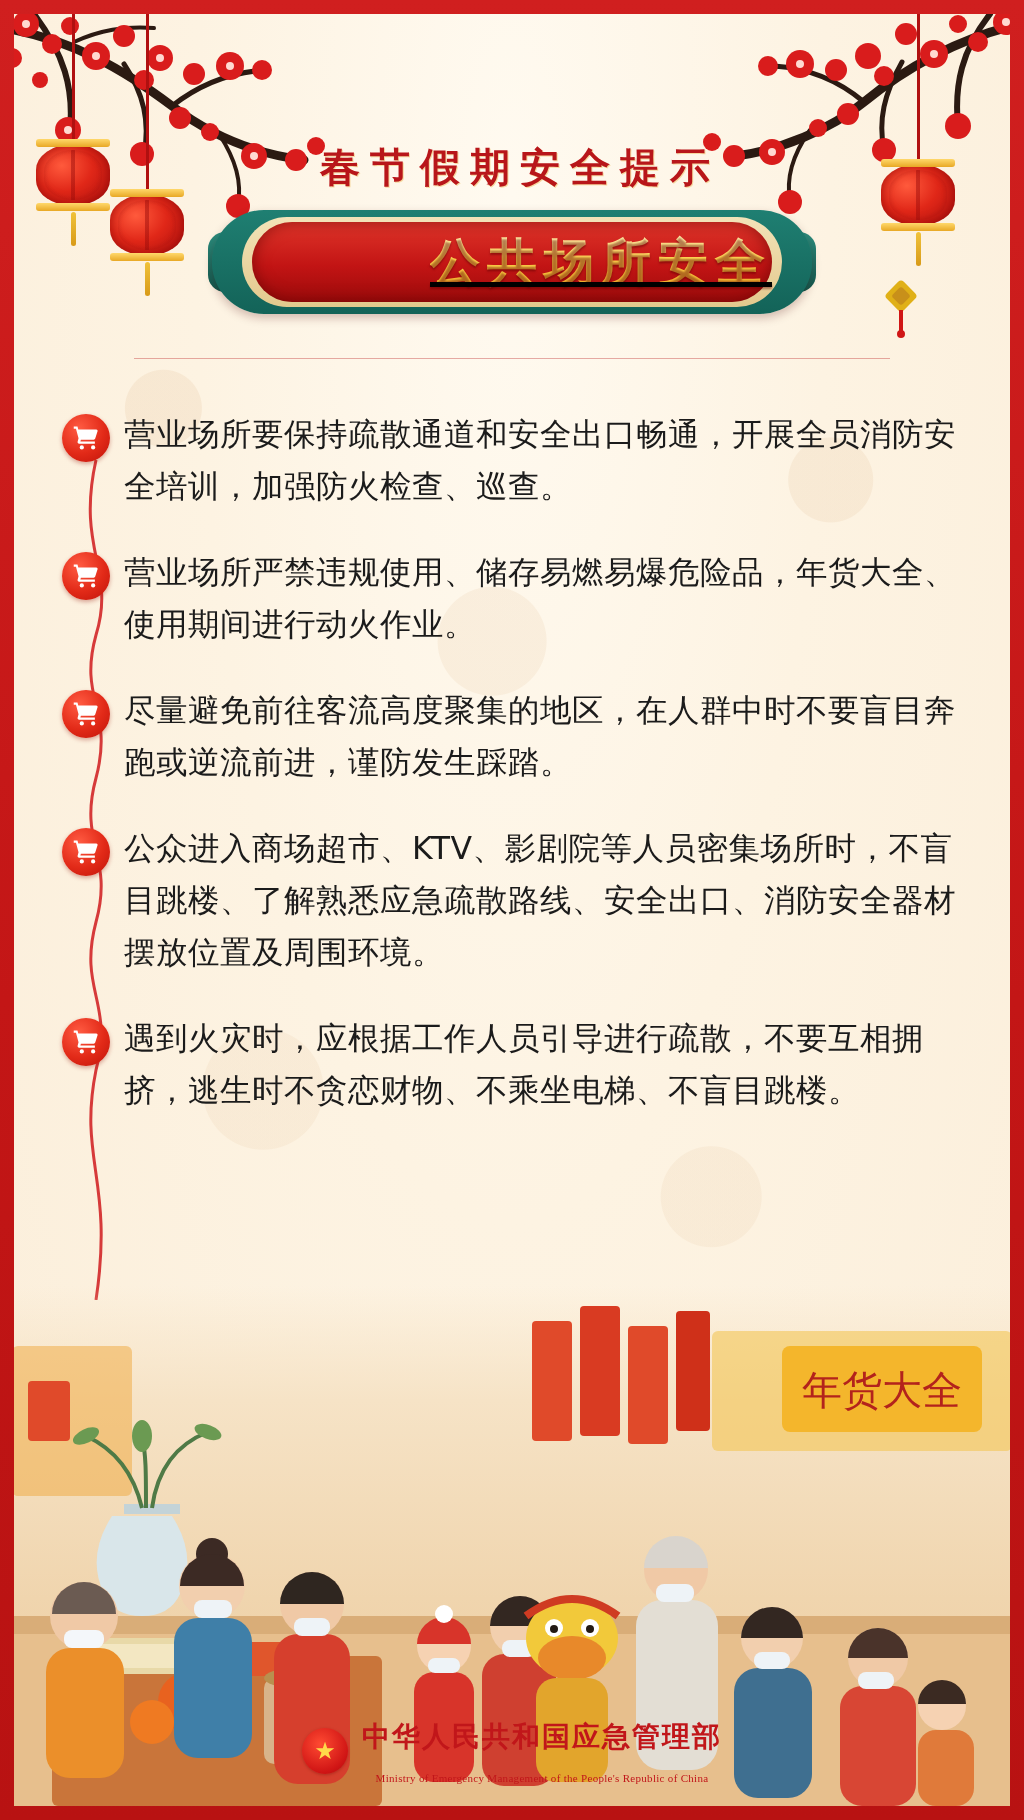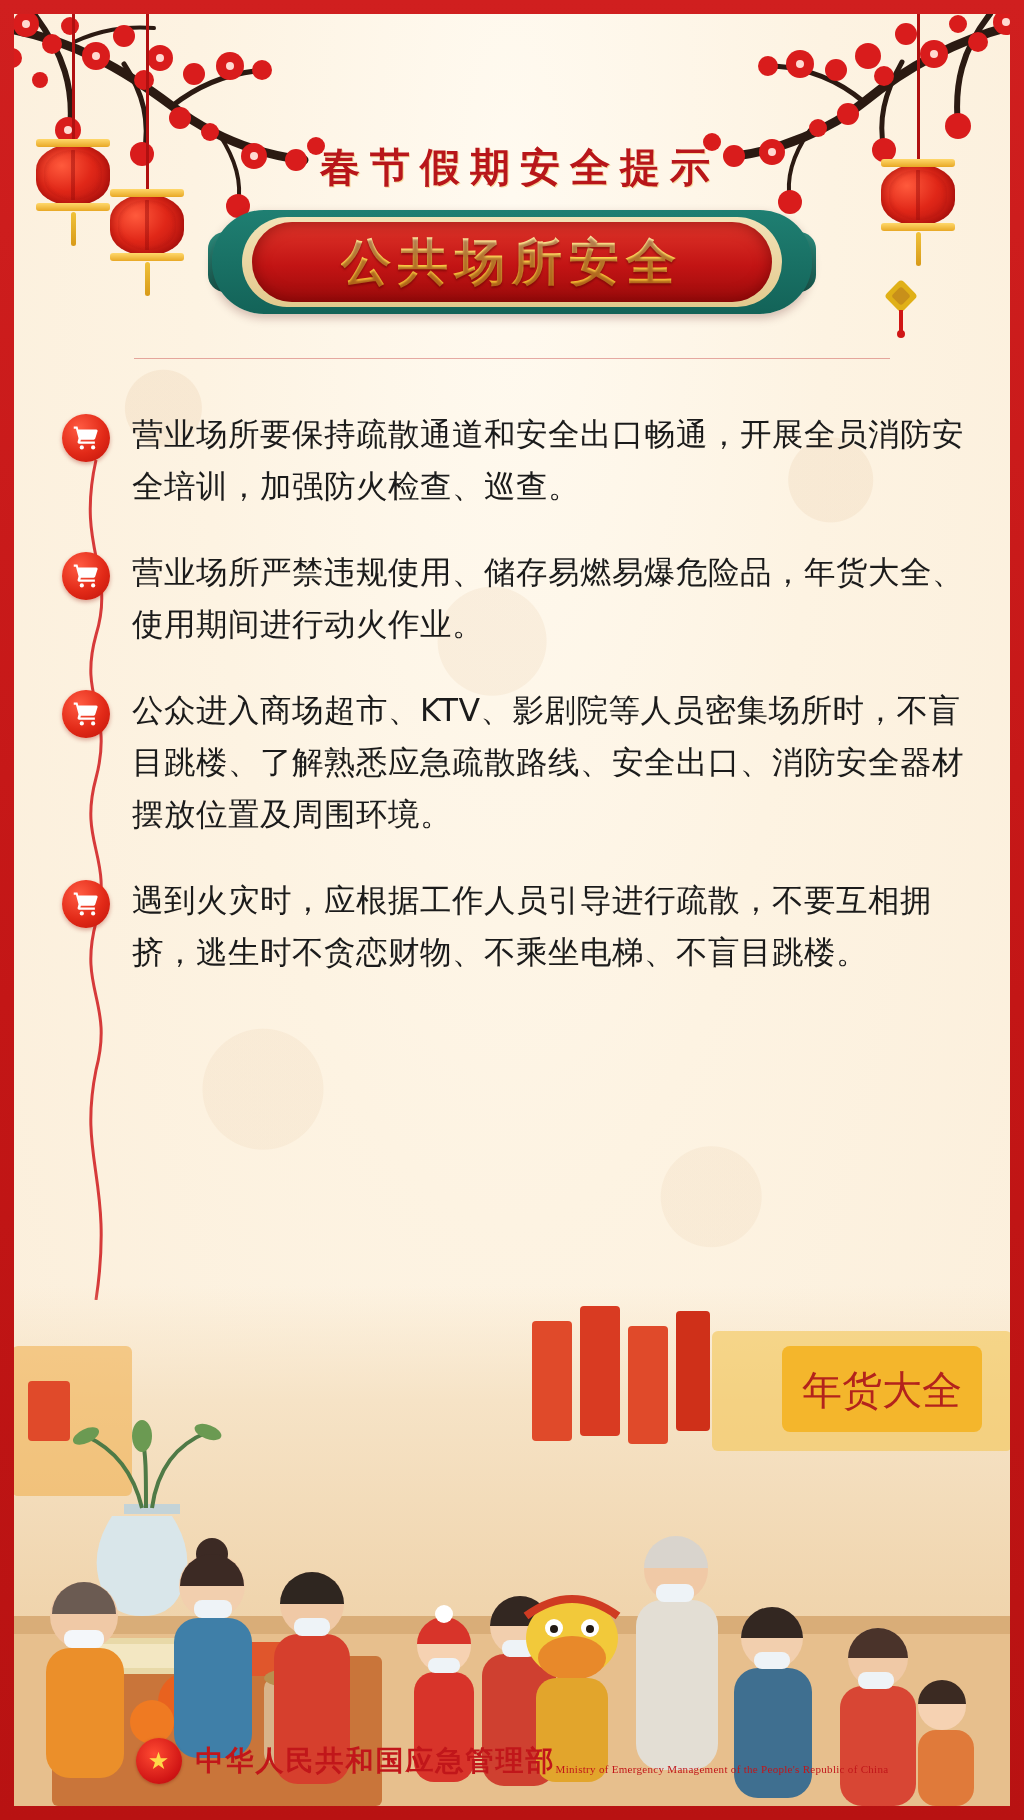--- a/index.html
+++ b/index.html
@@ -112,22 +112,23 @@
   }
   .plaque-mid{
     position:absolute; inset:7px 30px;
     background: linear-gradient(180deg,#f3e3b8 0%, #e3c98d 100%);
     border-radius:46px;
   }
   .plaque-inner{
     position:absolute; inset:12px 40px;
     background: linear-gradient(180deg,#e0352a 0%, #c21414 55%, #9d0b0b 100%);
     border-radius:40px;
-    display:flex; align-items:center; justify-content:center;
+    display:flex; align-items:center; justify-content:flex-end;
     box-shadow: inset 0 0 16px rgba(90,0,0,.6);
+    text-decoration: underline;
   }
   .plaque-text{
     font-family:"DejaVu Serif","Liberation Serif",serif;
     font-weight:bold;
     font-size:50px;
     letter-spacing:7px;
     background: linear-gradient(180deg,#fff3c4 0%, #ffd34d 45%, #f0a81f 100%);
     -webkit-background-clip:text;
     background-clip:text;
     color:transparent;
@@ -163,21 +164,21 @@
     flex:0 0 auto;
     width:48px; height:48px;
     border-radius:50%;
     background: radial-gradient(circle at 36% 30%, #ff5b42 0%, #e22a18 55%, #bf1209 100%);
     display:flex; align-items:center; justify-content:center;
     margin-top:6px;
     box-shadow:0 2px 4px rgba(150,20,10,.35);
   }
   .bullet svg{ width:28px; height:28px; }
   .item-text{
-    margin-left:22px;
+    margin-left:14px;
     font-size:31.5px;
     line-height:52px;
     color:#1b1b1b;
     letter-spacing:0.5px;
     font-family:"DejaVu Sans","Liberation Sans",sans-serif;
   }
   
   .connector{
     position:absolute;
     left:62px; top:446px;
@@ -210,21 +211,21 @@
   .footer-cn{
     font-size:28px; font-weight:bold; color:#c1161a;
     letter-spacing:2px;
     font-family:"DejaVu Sans","Liberation Sans",sans-serif;
   }
   .footer-en{
     font-size:11px; color:#c1161a; letter-spacing:.3px;
     font-family:"Liberation Serif","DejaVu Serif",serif;
     margin-top:16px;
   }
-  .footer-col{ display:flex; flex-direction:row; align-items:center; }
+  .footer-col{ display:flex; flex-direction:column; align-items:center; }
 </style>
 </head>
 <body>
 
 <div class="poster">
   <div class="inner">
 
     <svg class="branch left" viewBox="0 0 420 260">
       <g stroke="#2b1a12" fill="none" stroke-linecap="round">
         <path d="M0 14 C70 26 120 56 168 92 C205 120 250 140 300 146" stroke-width="9"></path>
@@ -374,20 +375,30 @@
         <span class="bullet">
           <svg viewBox="0 0 24 24" fill="#fff">
             <path d="M1.5 2.2h3.2l.7 2.6h15.4c.8 0 1.3.7 1.1 1.4l-2 6.3c-.2.6-.7 1-1.3 1H7.6l-.4 1.6h12.4v1.8H6.1c-.9 0-1.5-.8-1.3-1.6l.8-3.1L3.4 4H1.5V2.2z"></path>
             <circle cx="8.4" cy="20.1" r="1.8"></circle>
             <circle cx="18.1" cy="20.1" r="1.8"></circle>
           </svg>
         </span>
         <span class="item-text">营业场所严禁违规使用、储存易燃易爆危险品，年货大全、使用期间进行动火作业。</span>
       </div>
 
+      <div class="item">
+        <span class="bullet">
+          <svg viewBox="0 0 24 24" fill="#fff">
+            <path d="M1.5 2.2h3.2l.7 2.6h15.4c.8 0 1.3.7 1.1 1.4l-2 6.3c-.2.6-.7 1-1.3 1H7.6l-.4 1.6h12.4v1.8H6.1c-.9 0-1.5-.8-1.3-1.6l.8-3.1L3.4 4H1.5V2.2z"></path>
+            <circle cx="8.4" cy="20.1" r="1.8"></circle>
+            <circle cx="18.1" cy="20.1" r="1.8"></circle>
+          </svg>
+        </span>
+        <span class="item-text">尽量避免前往客流高度聚集的地区，在人群中时不要盲目奔跑或逆流前进，谨防发生踩踏。</span>
+      </div>
 
       <div class="item">
         <span class="bullet">
           <svg viewBox="0 0 24 24" fill="#fff">
             <path d="M1.5 2.2h3.2l.7 2.6h15.4c.8 0 1.3.7 1.1 1.4l-2 6.3c-.2.6-.7 1-1.3 1H7.6l-.4 1.6h12.4v1.8H6.1c-.9 0-1.5-.8-1.3-1.6l.8-3.1L3.4 4H1.5V2.2z"></path>
             <circle cx="8.4" cy="20.1" r="1.8"></circle>
             <circle cx="18.1" cy="20.1" r="1.8"></circle>
           </svg>
         </span>
         <span class="item-text">公众进入商场超市、KTV、影剧院等人员密集场所时，不盲目跳楼、了解熟悉应急疏散路线、安全出口、消防安全器材摆放位置及周围环境。</span>

